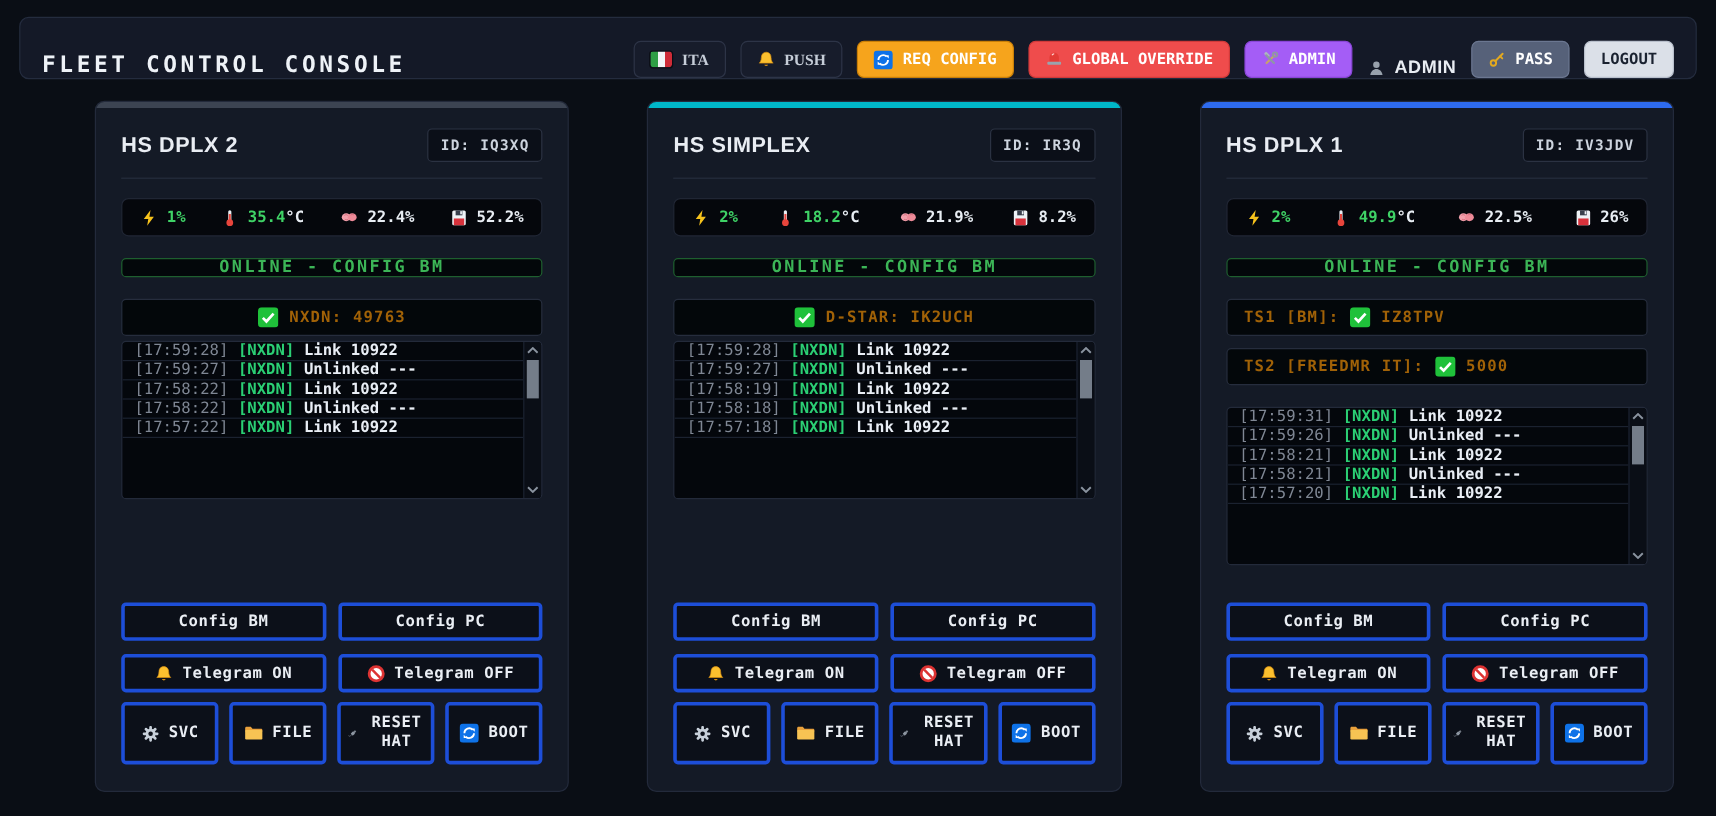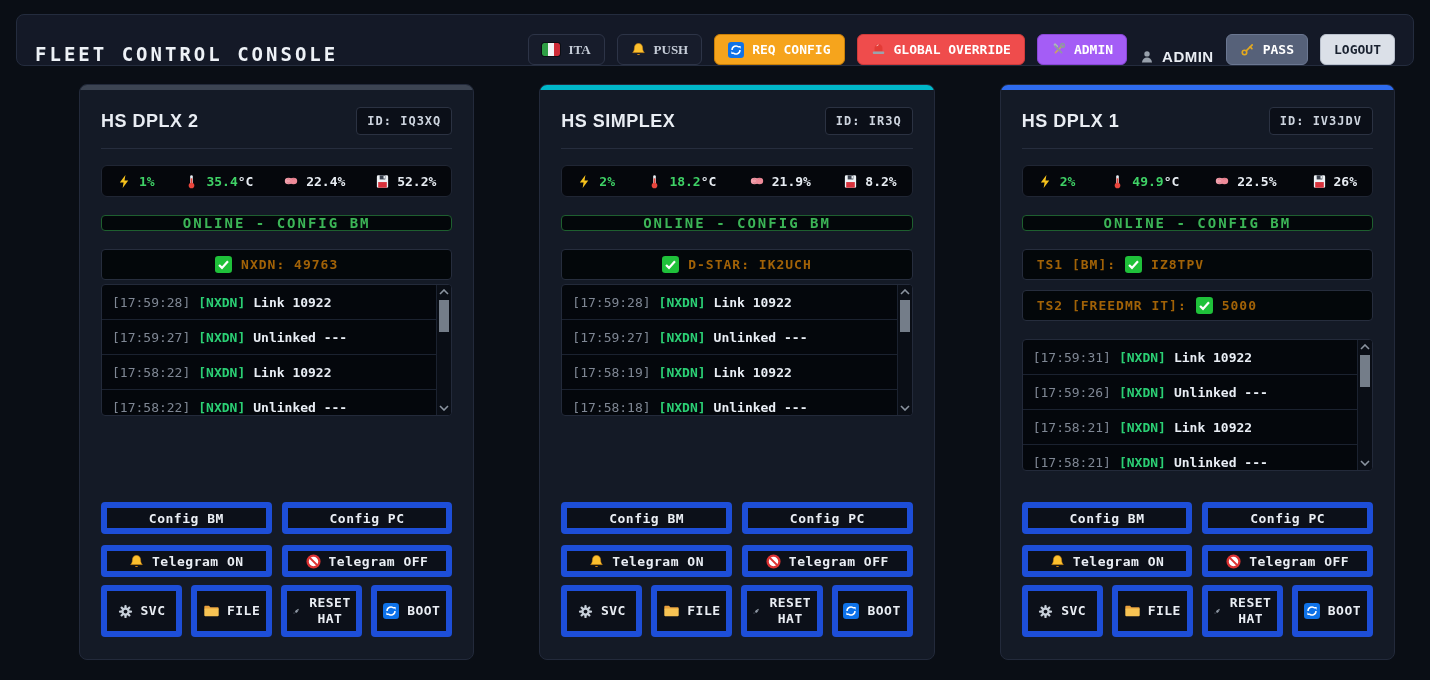--- a/index.html
+++ b/index.html
@@ -52,35 +52,35 @@
 
   .netrow { margin-top:18px; height:31px; background:#03070a; border:1px solid #262d3d; border-radius:4px;
             display:flex; align-items:center; justify-content:center; gap:9px;
             font:bold 13px "DejaVu Sans Mono", monospace; color:#a16207; letter-spacing:1px; }
   .netrow-left { justify-content:flex-start; padding-left:14px; }
   .netrow + .netrow-left { margin-top:10px; }
 
   .log { margin-top:4px; height:132px; background:#04070c; border:1px solid #232a3a; border-radius:4px;
          position:relative; overflow:hidden; padding-right:15px; }
   .log-gap { margin-top:18px; }
-  .log-row { height:35px; display:flex; align-items:center; gap:8px; padding:0 10px;
+  .log-row { height:16px; display:flex; align-items:center; gap:8px; padding:0 10px;
              border-bottom:1px solid #1b2230; font:13px "DejaVu Sans Mono", monospace; white-space:nowrap; }
   .lt { color:#7f8794; }
   .lg { color:#2bcf74; font-weight:bold; }
   .lm { color:#e9eef5; font-weight:bold; }
   .sb { position:absolute; top:0; right:0; bottom:0; width:15px; background:#0a0e16;
         border-left:1px solid #1b2230; }
   .sb svg { position:absolute; left:2px; }
   .sb .up { top:4px; } .sb .dn { bottom:4px; }
   .sb-thumb { position:absolute; top:15px; left:2px; width:10px; height:32px; background:#747d89; }
 
   .btnrow2 { display:grid; grid-template-columns:1fr 1fr; gap:10px; margin-top:11px; }
   .pushdown { margin-top:auto; }
   .btnrow4 { display:grid; grid-template-columns:repeat(4,1fr); gap:9px; margin-top:8px; }
-  .btn { background:#0c1019; border:6px solid #1d4ed8; border-radius:4px; color:#eaeef4;
+  .btn { background:#0c1019; border:3px solid #1d4ed8; border-radius:4px; color:#eaeef4;
          font:bold 13px "DejaVu Sans Mono", monospace; display:flex; align-items:center;
          justify-content:center; gap:8px; height:32px; cursor:pointer; letter-spacing:.5px; }
   .btn-tall { height:52px; padding:0 5px; line-height:1.25; text-align:center; }
   .btn-tall span { white-space:normal; word-break:break-word; max-width:58px; }
 </style>
 </head>
 <body>
 
 <svg width="0" height="0" style="position:absolute">
   <defs>

